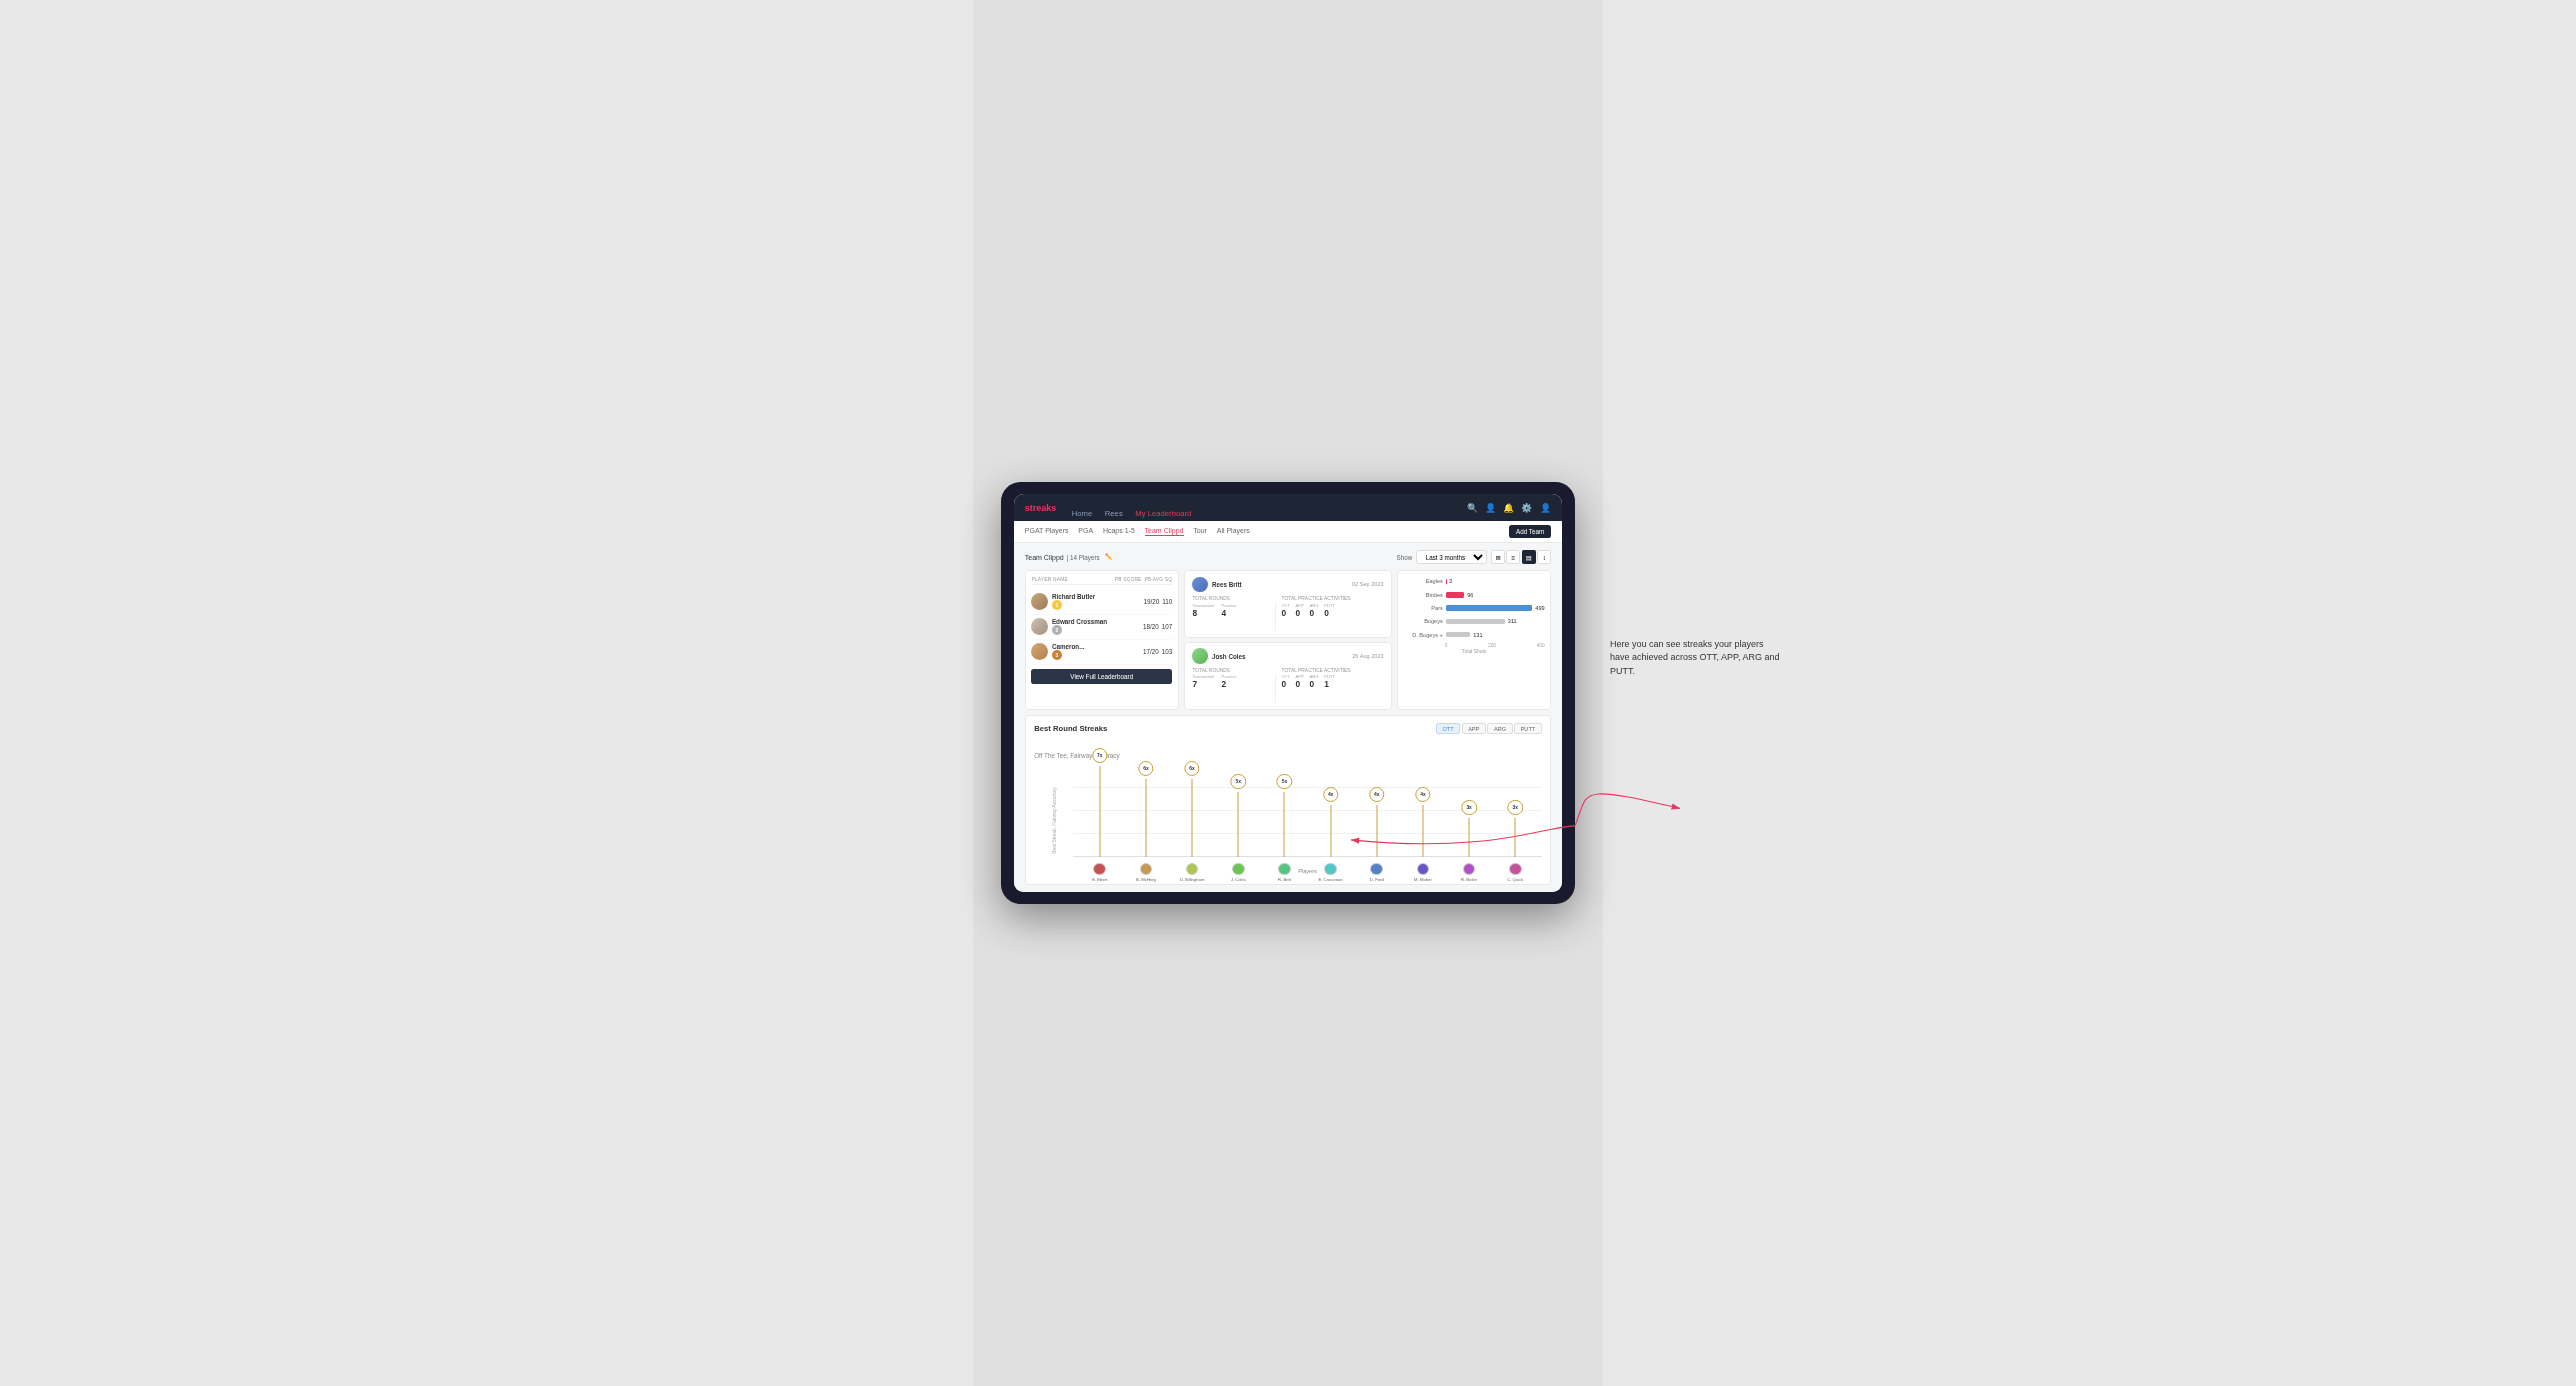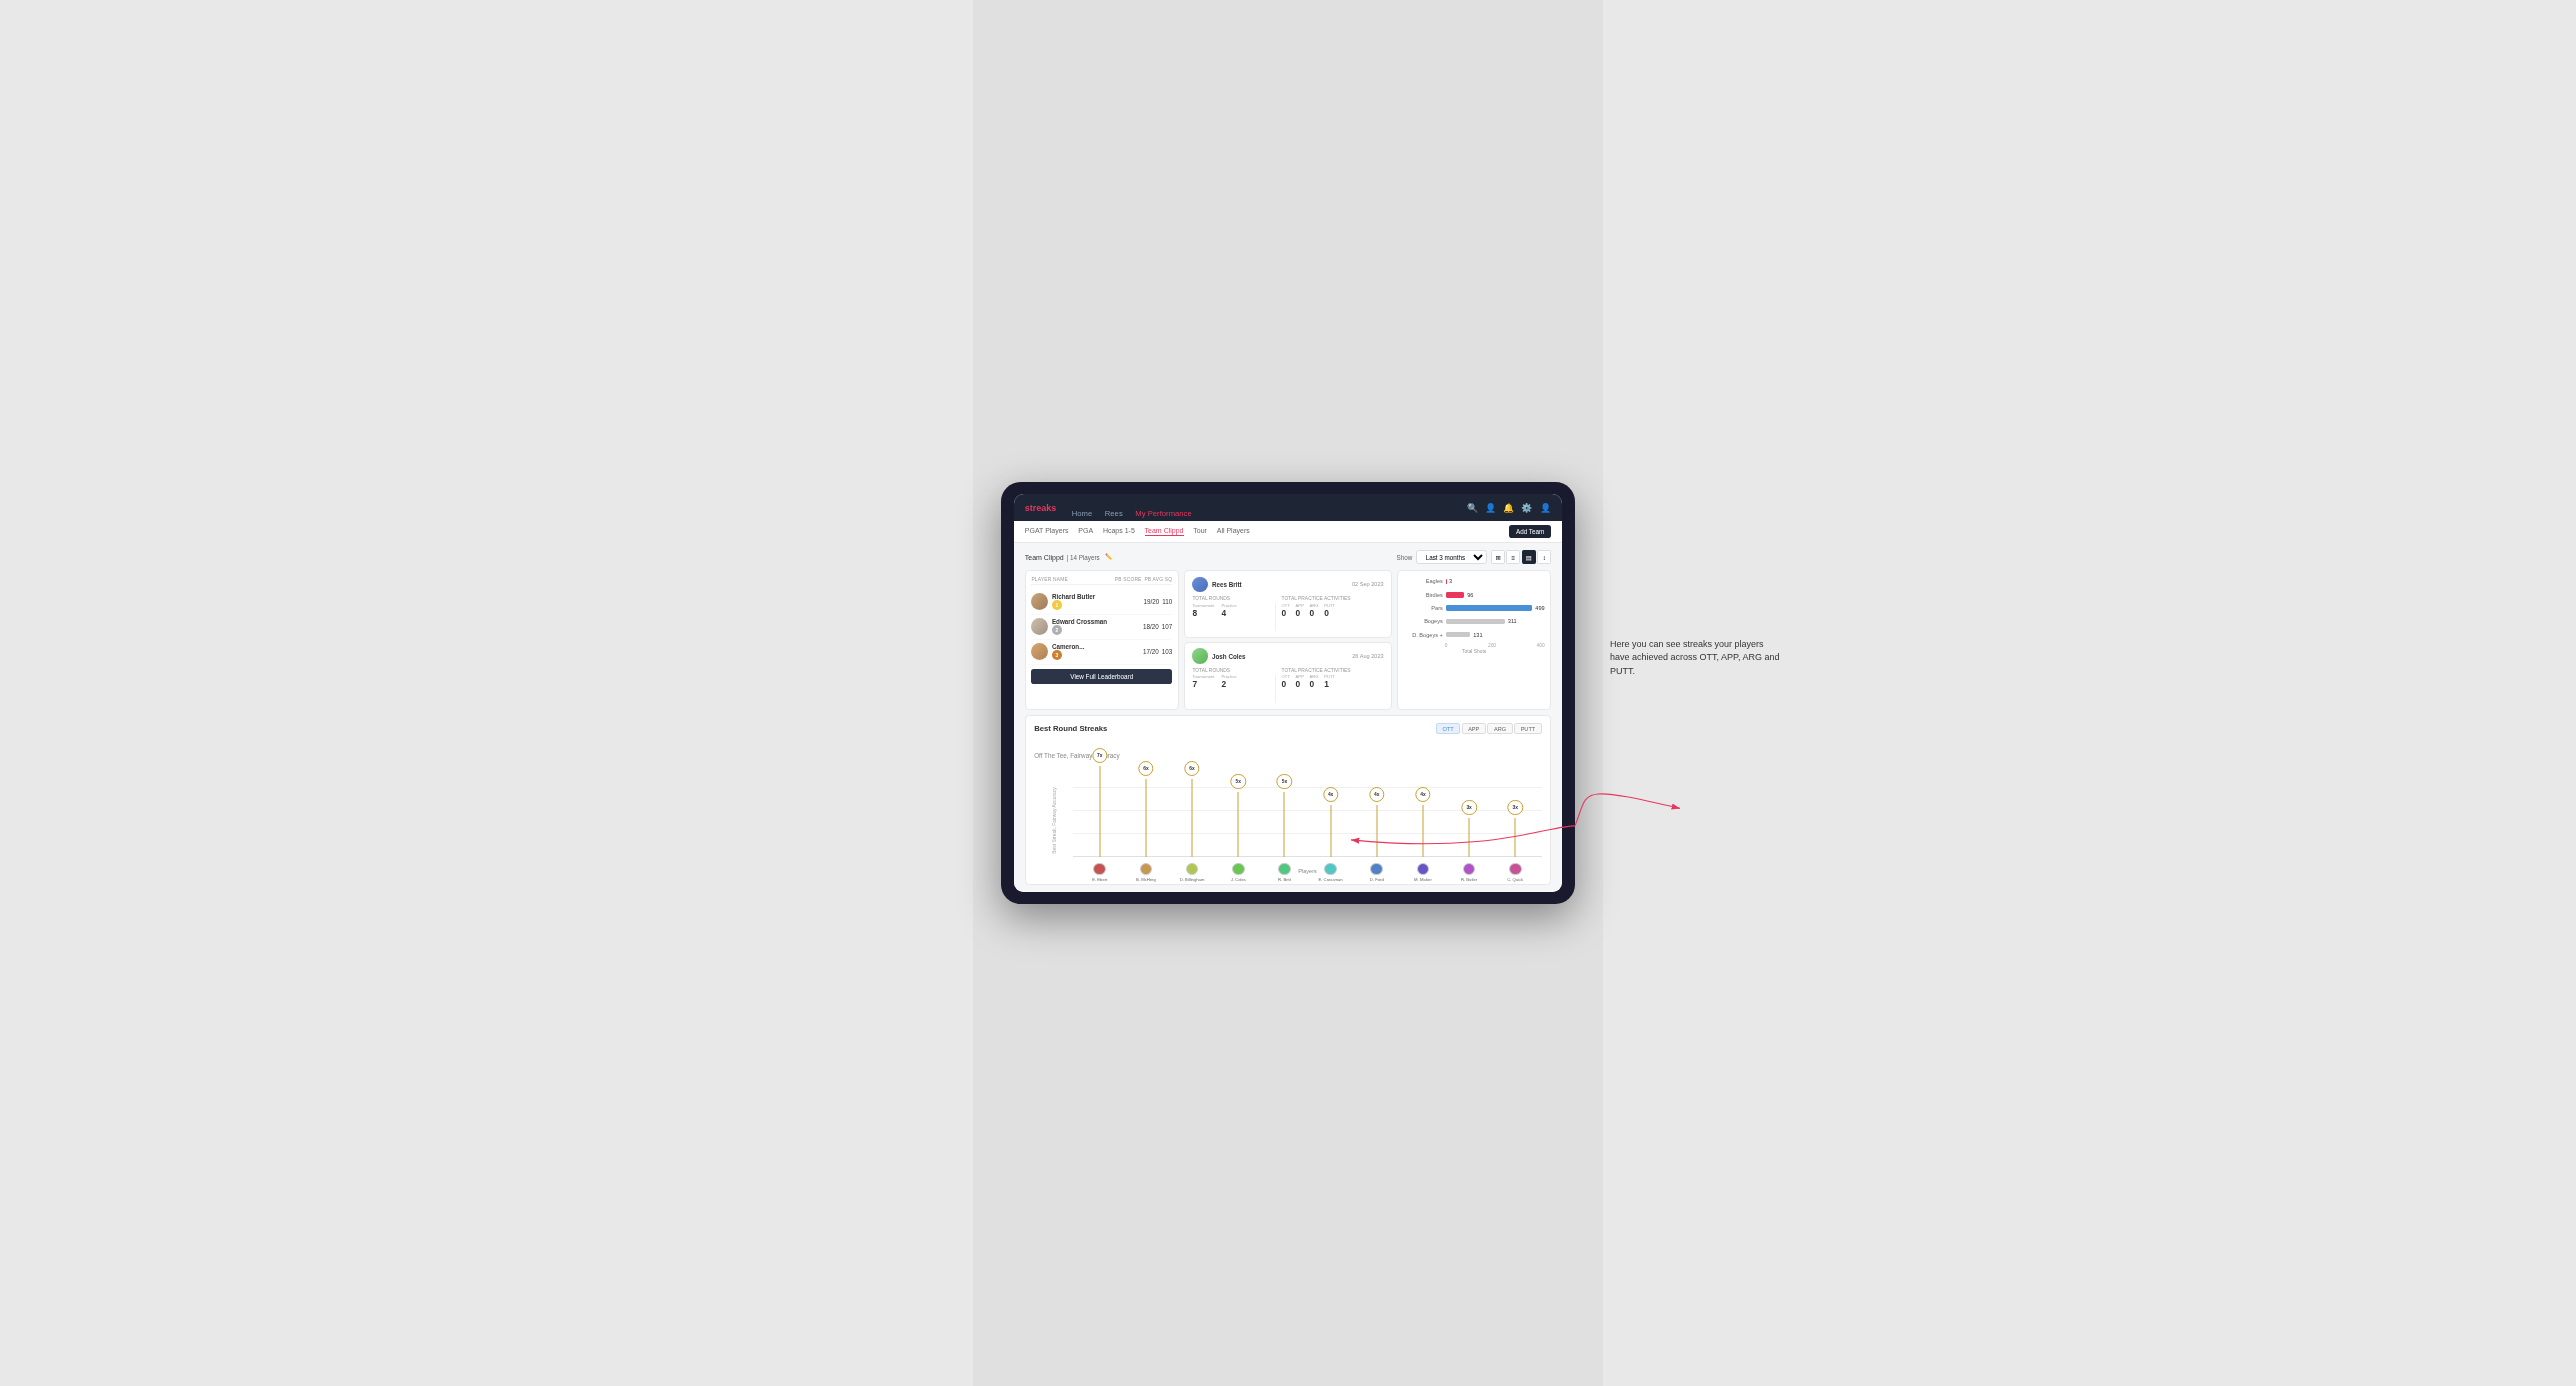--- a/index.html
+++ b/index.html
@@ -406,21 +406,21 @@
 <div style="display:flex; align-items:center; justify-content:center; min-height:100vh; background:#e0e0e0; padding: 28px;">
   <div style="position:relative;">
     <div class="tablet-frame">
       <div class="tablet-screen">
 
         <div class="nav-bar">
           <div class="nav-logo">streaks</div>
           <div class="nav-links">
             <span class="nav-link">Home</span>
             <span class="nav-link">Rees</span>
-            <span class="nav-link active">My Performance</span>
+            <span class="nav-link active">My Leaderboard</span>
           </div>
           <div class="nav-icons">
             <span class="nav-icon">🔍</span>
             <span class="nav-icon">👤</span>
             <span class="nav-icon">🔔</span>
             <span class="nav-icon">⚙️</span>
             <span class="nav-icon">👤</span>
           </div>
         </div>
 

